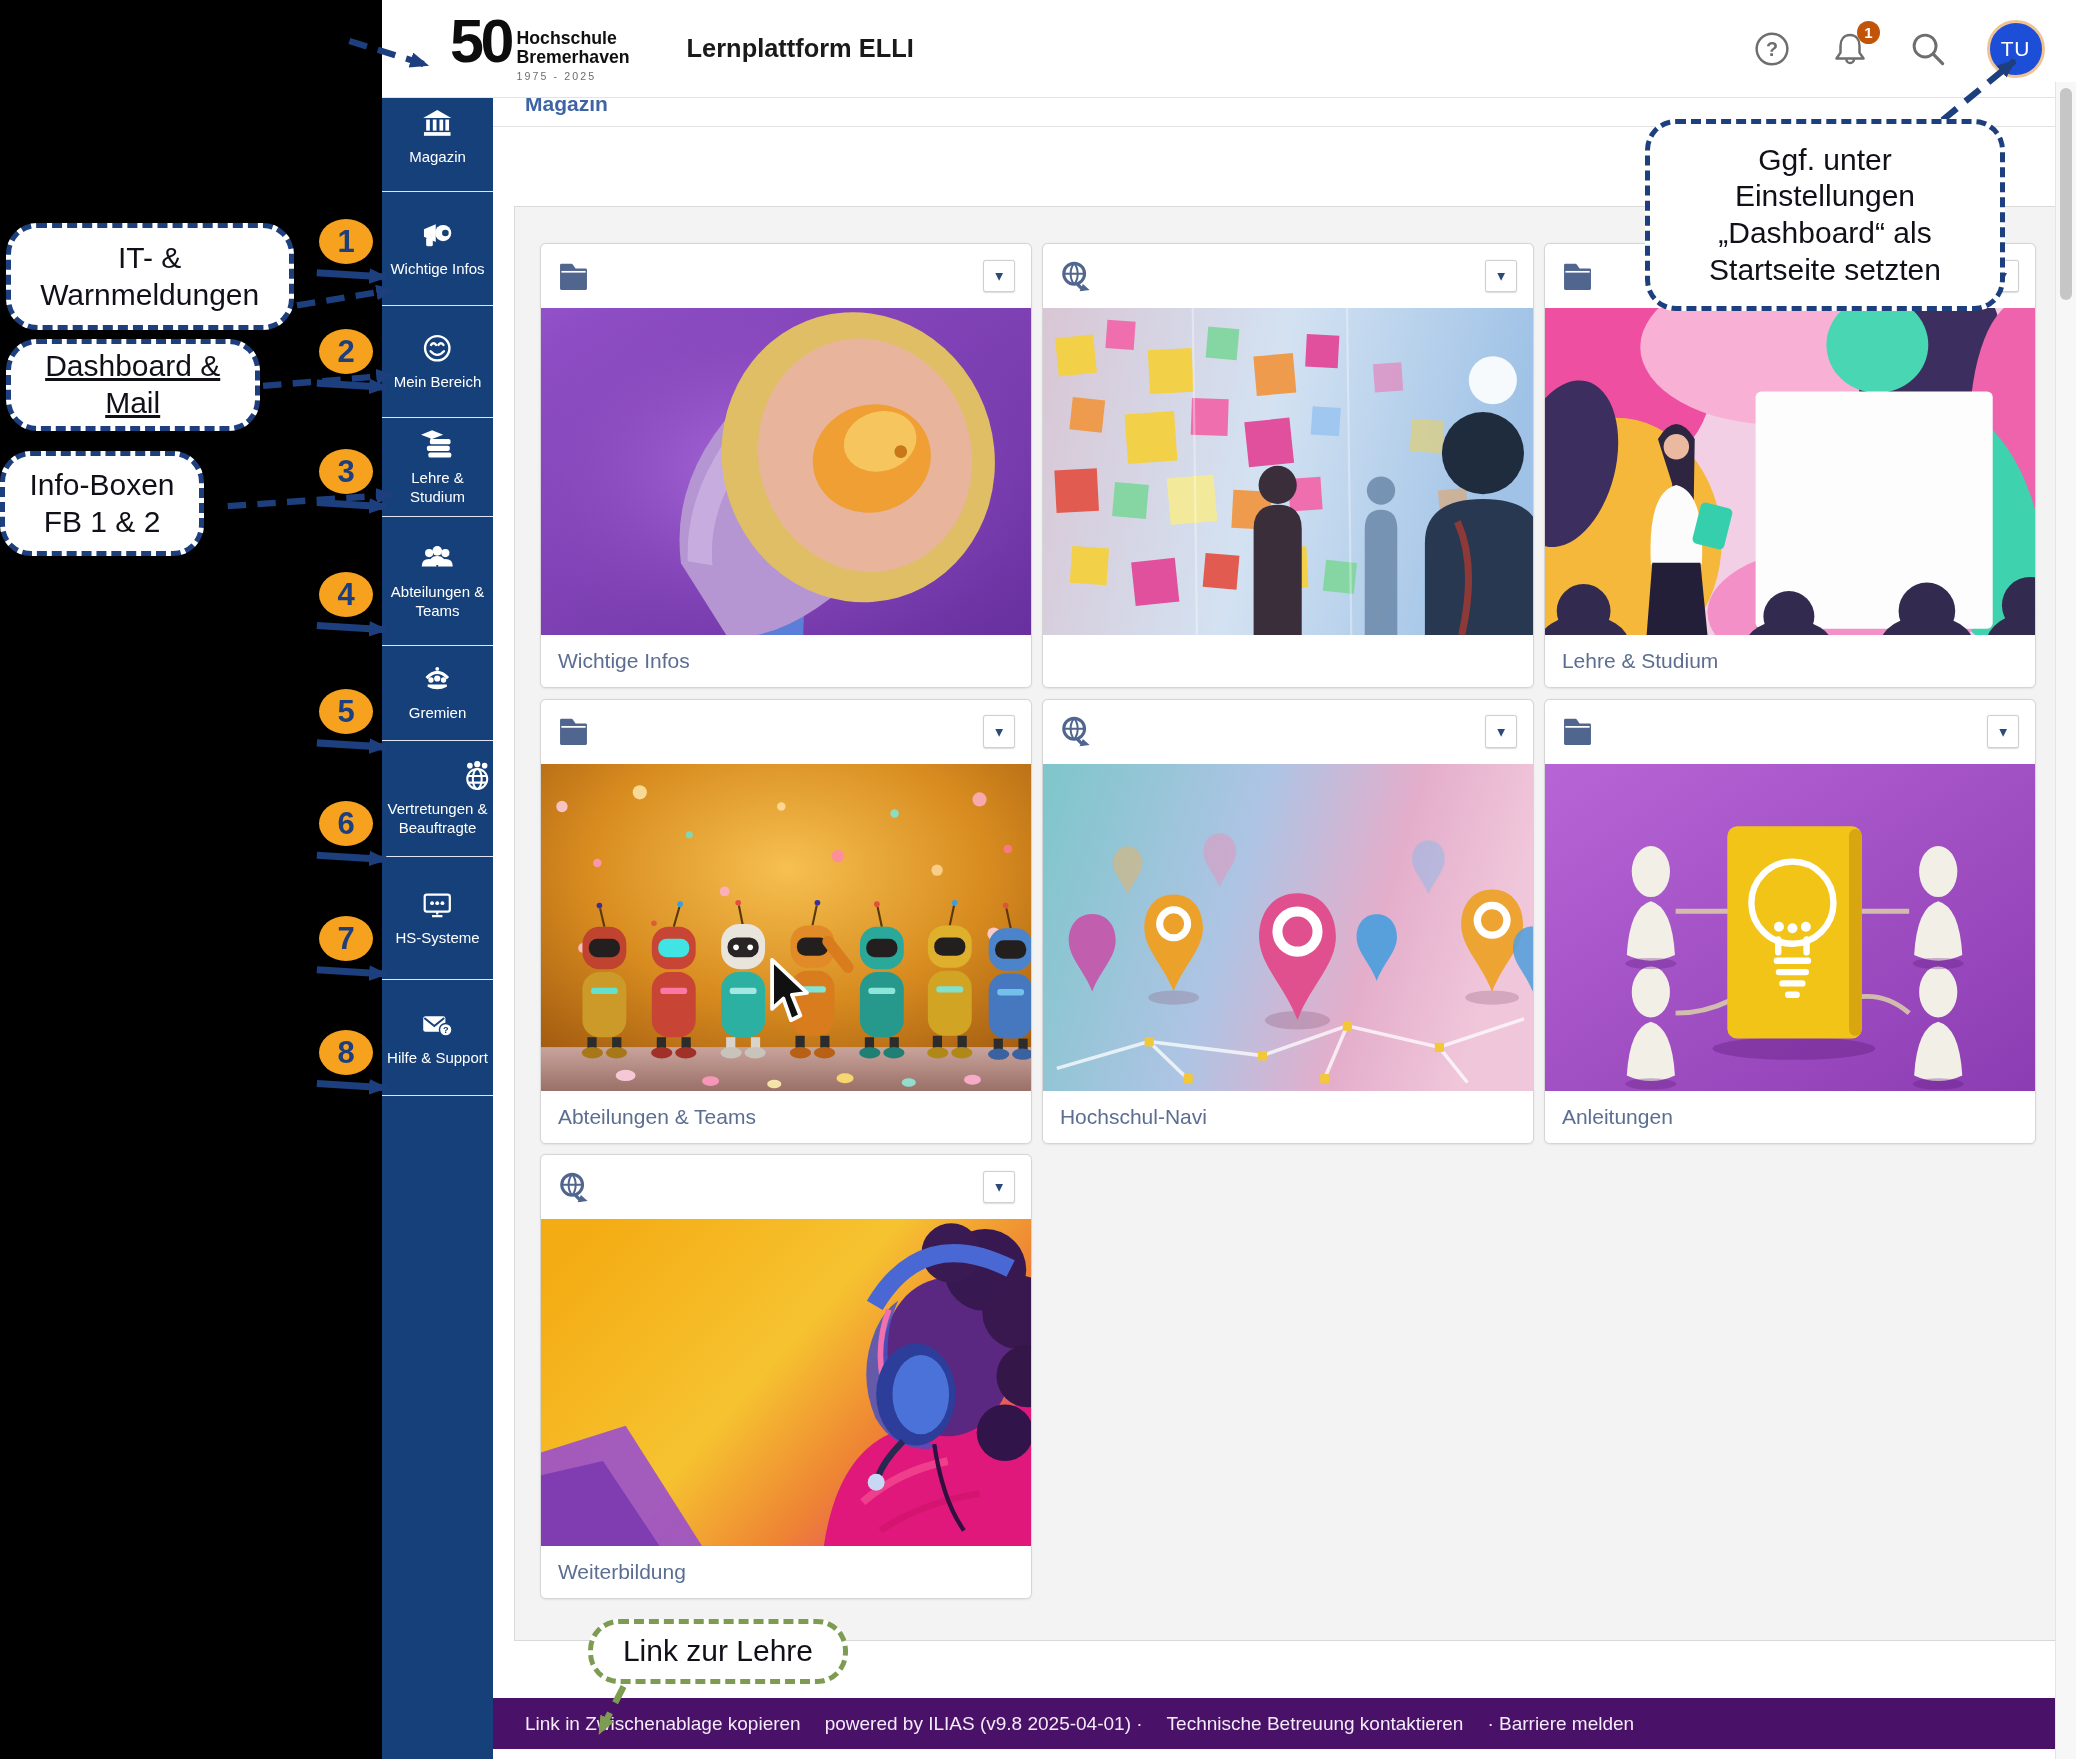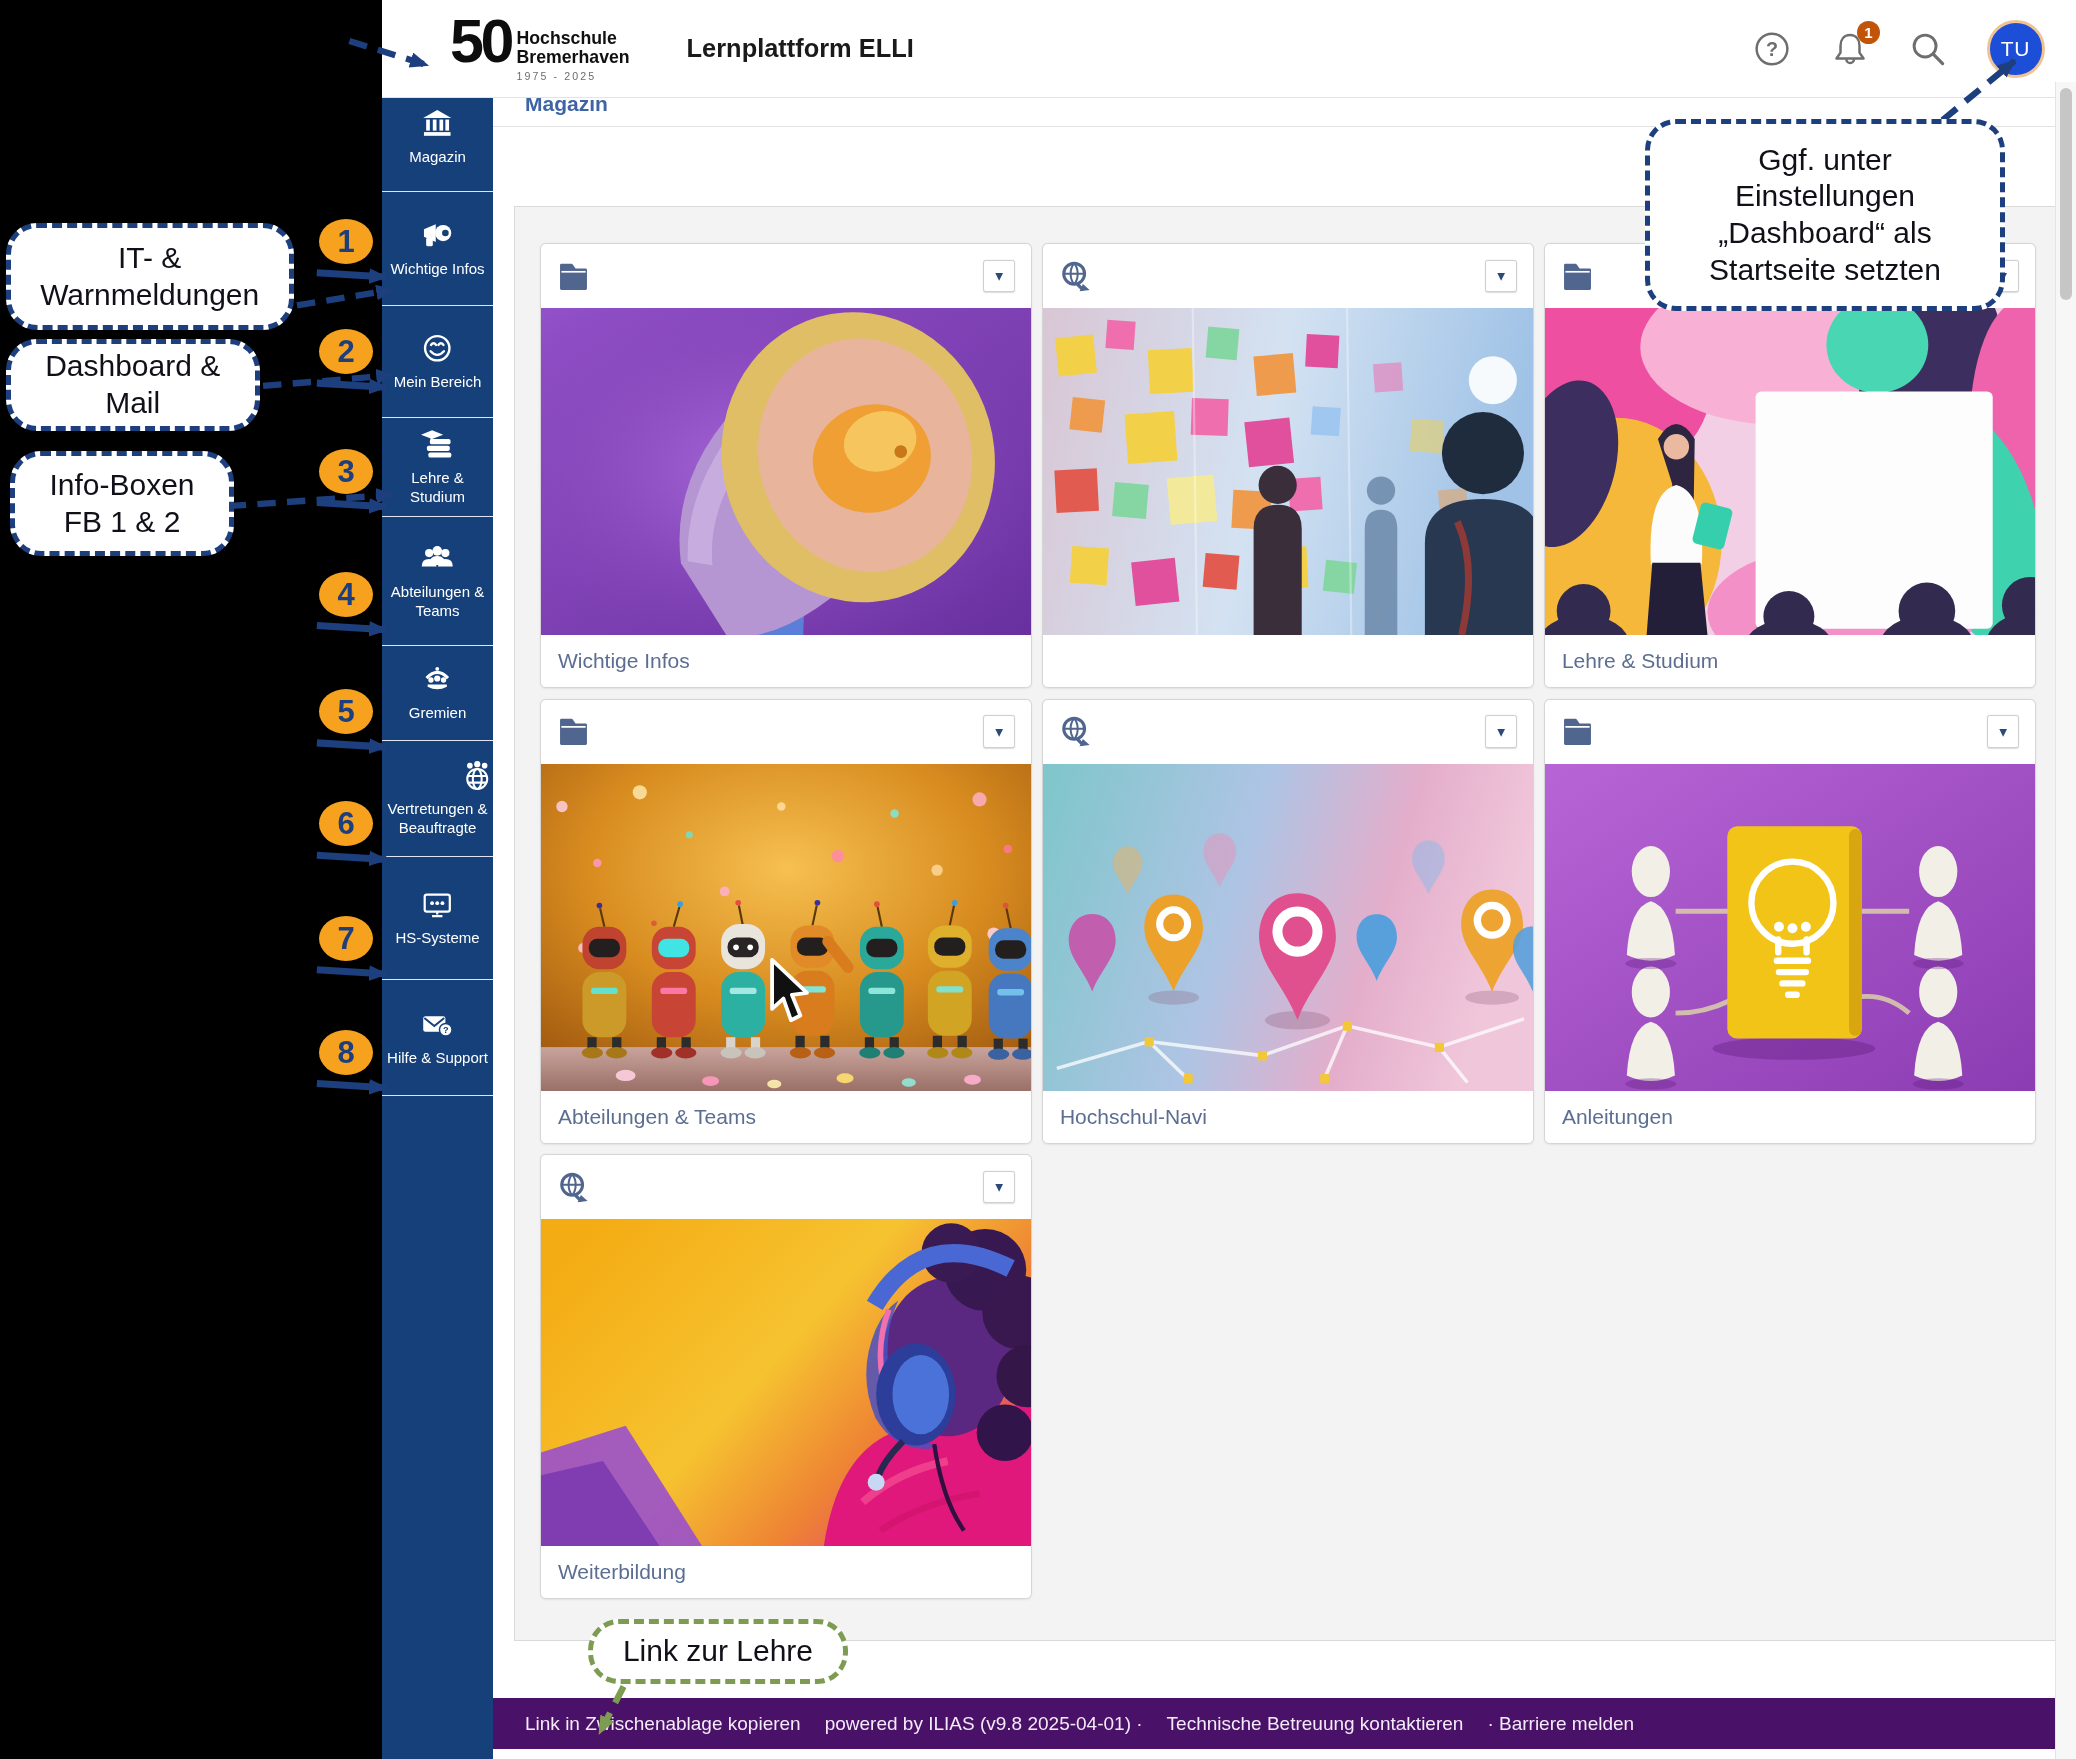--- a/index.html
+++ b/index.html
@@ -734,23 +734,23 @@
     <line x1="448" y1="711" x2="546" y2="717" stroke="#1d3f7d" stroke-width="10" marker-end="url(#ah-navy)"></line>
     <line x1="448" y1="885" x2="546" y2="891" stroke="#1d3f7d" stroke-width="10" marker-end="url(#ah-navy)"></line>
     <line x1="448" y1="1051" x2="546" y2="1057" stroke="#1d3f7d" stroke-width="10" marker-end="url(#ah-navy)"></line>
     <line x1="448" y1="1210" x2="546" y2="1216" stroke="#1d3f7d" stroke-width="10" marker-end="url(#ah-navy)"></line>
     <line x1="448" y1="1372" x2="546" y2="1378" stroke="#1d3f7d" stroke-width="10" marker-end="url(#ah-navy)"></line>
     <line x1="448" y1="1533" x2="546" y2="1539" stroke="#1d3f7d" stroke-width="10" marker-end="url(#ah-navy)"></line>
   </svg>
 <div id="annotation-layer">
     <div class="callout" style="left: 5.7px; top: 223px; width: 288px; height: 107px;">IT- &amp;
 Warnmeldungen</div>
-    <div class="callout" style="left: 5.7px; top: 339px; width: 254px; height: 92px;">Dashboard &amp;
+    <div class="callout" style="left: 5.7px; top: 339px; width: 254px; height: 92px; text-decoration: underline;">Dashboard &amp;
 Mail</div>
-    <div class="callout" style="left: 10px; top: 451px; width: 224px; height: 105px;">Info-Boxen
+    <div class="callout" style="left: 0; top: 451px; width: 204px; height: 105px;">Info-Boxen
 FB 1 &amp; 2</div>
     <div class="callout" style="left: 1645px; top: 119px; width: 360px; height: 192px;">Ggf. unter
 Einstellungen
 „Dashboard“ als
 Startseite setzten</div>
     <div class="callout green" style="left: 588px; top: 1619px; width: 260px; height: 65px;">Link zur Lehre</div>
     <div class="num-badge" style="left: 319px; top: 219px;">1</div>
     <div class="num-badge" style="left: 319px; top: 329px;">2</div>
     <div class="num-badge" style="left: 319px; top: 449px;">3</div>
     <div class="num-badge" style="left: 319px; top: 572px;">4</div>

